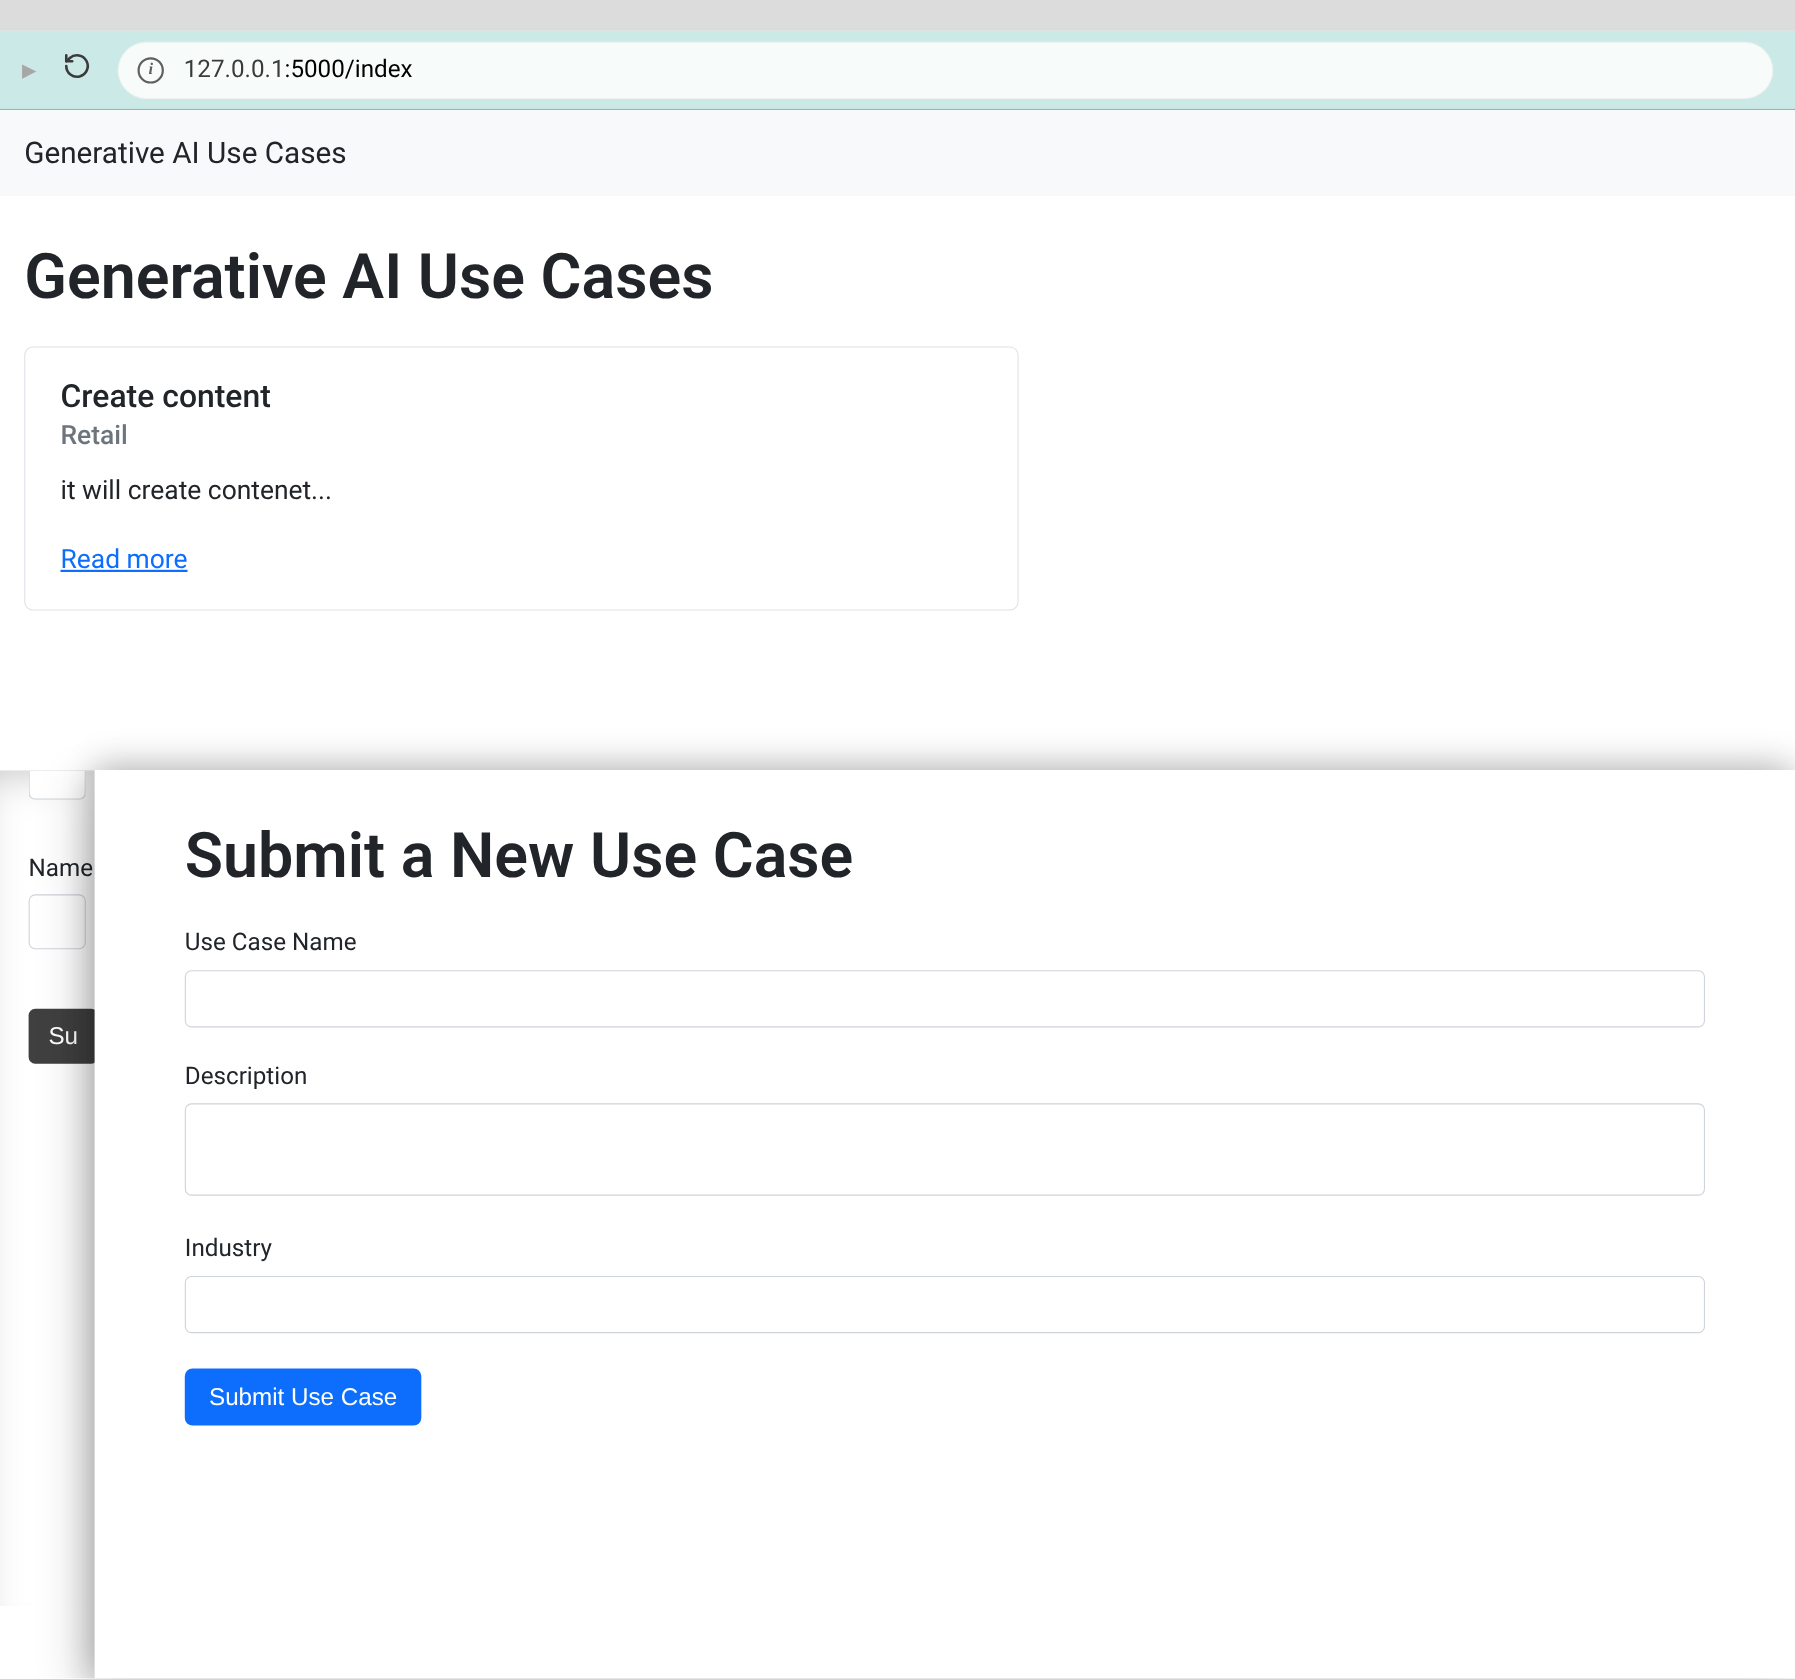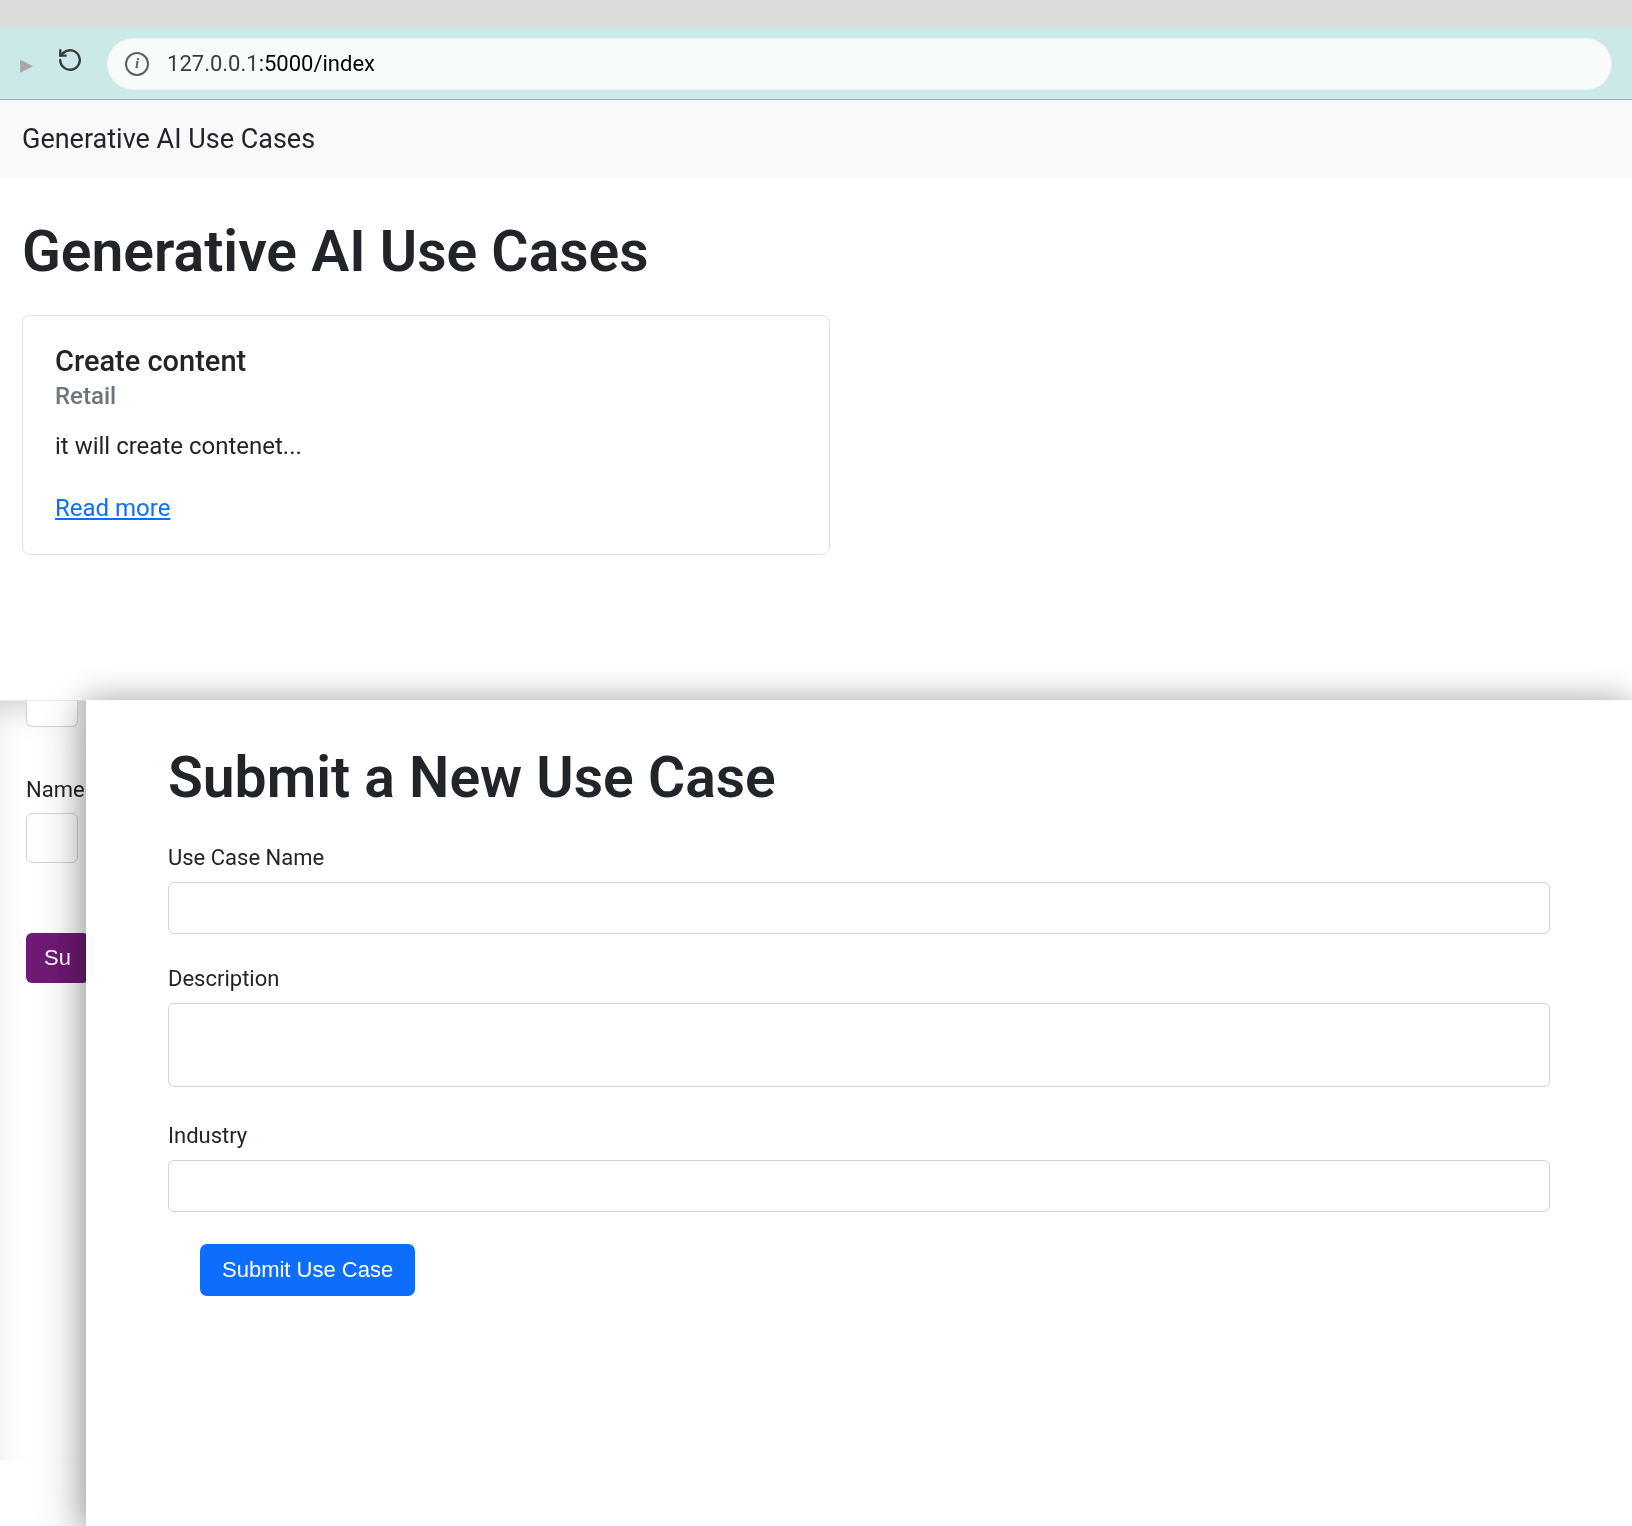--- a/index.html
+++ b/index.html
@@ -89,21 +89,21 @@
     .page-layer {
       padding: 40px 22px 22px 22px;
     }
     .page-title {
       font-size: 57px;
       font-weight: 600;
       color: #212529;
       margin-bottom: 30px;
     }
     .card {
-      width: 808px;
+      width: 904px;
       border: 1px solid #dee2e6;
       border-radius: 8px;
       padding: 28px 32px 32px 32px;
       background: #fff;
     }
     .card-title {
       font-size: 29px;
       font-weight: 500;
       color: #212529;
       margin-bottom: 4px;
@@ -160,23 +160,23 @@
       top: 112px;
       left: 26px;
       width: 52px;
       height: 50px;
       border: 1px solid #ced4da;
       border-radius: 6px;
       background: #fff;
     }
     .under-submit-btn {
       position: absolute;
-      top: 232px;
-      left: 26px;
-      background: #701a75;
+      top: 216px;
+      left: 26px;
+      background: #404040;
       color: #fff;
       font-size: 22px;
       padding: 12px 18px;
       border: none;
       border-radius: 6px;
     }
     
     .modal-layer {
       position: absolute;
       top: 700px;
@@ -217,21 +217,20 @@
       resize: none;
     }
     .modal-submit {
       background: #0d6efd;
       color: #fff;
       font-size: 22px;
       padding: 13px 22px;
       border: none;
       border-radius: 7px;
       cursor: pointer;
-      margin-left: 32px;
     }
   </style>
 </head>
 <body>
 
 <div class="browser-top-strip"></div>
 <div class="browser-bar">
   <span class="browser-arrow">▸</span>
   <span class="browser-reload">
     <svg width="26" height="26" viewBox="0 0 24 24" fill="none" stroke="#3b3b3b" stroke-width="2.2" stroke-linecap="round" stroke-linejoin="round">

